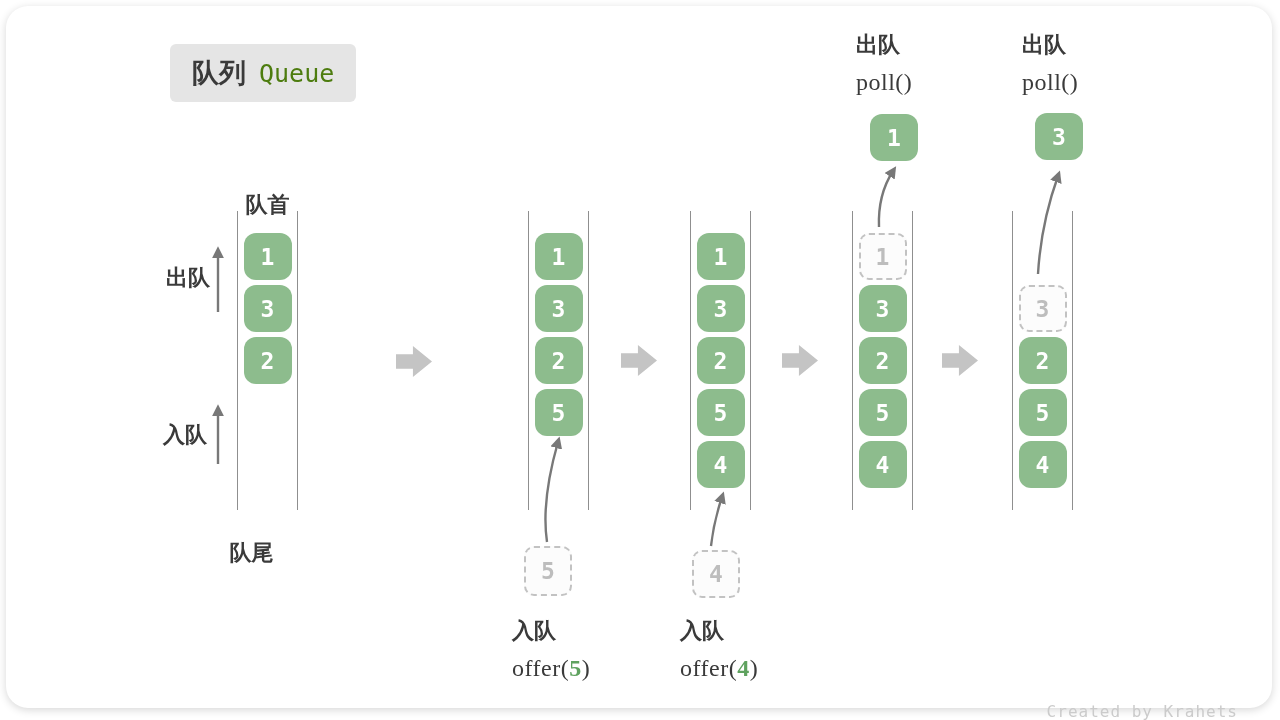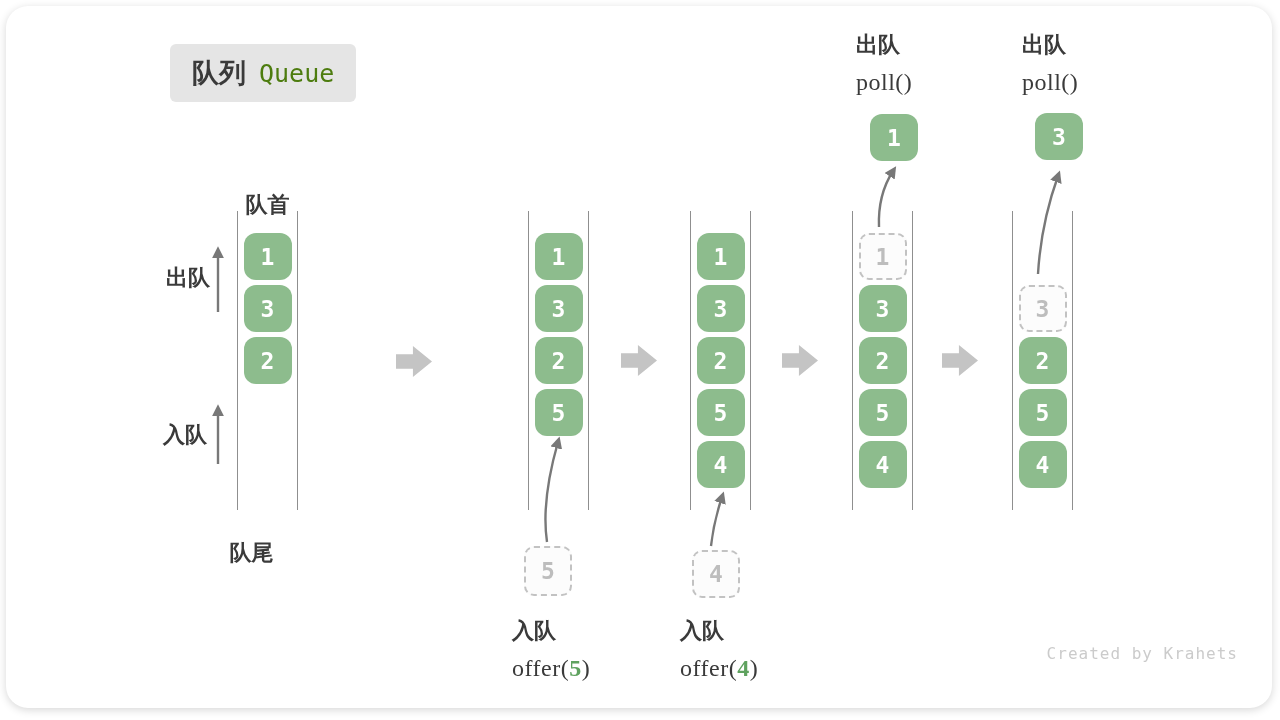--- a/index.html
+++ b/index.html
@@ -28,21 +28,21 @@
   
   .op-label{position:absolute;}
   .op-zh{font-size:22px;font-weight:bold;margin-bottom:9px;}
   .op-code{font-family:Liberation Serif, serif;font-size:24px;letter-spacing:0.5px;color:#3a3a3a;}
   .op-code .arg{color:#5fa25f;font-weight:bold;}
   
   .block-arrow{position:absolute;width:36px;height:31px;background:#c4c4c4;
         clip-path:polygon(0 27%,47% 27%,47% 0,100% 50%,47% 100%,47% 73%,0 73%);}
   
   .overlay{position:absolute;left:0;top:0;pointer-events:none;}
-  .watermark{position:absolute;right:42px;top:644px;font-family:"DejaVu Sans Mono",monospace;
+  .watermark{position:absolute;right:42px;top:702px;font-family:"DejaVu Sans Mono",monospace;
         font-size:16px;color:#cbcbcb;letter-spacing:1px;}
 </style>
 </head>
 <body>
 
 <div class="stage">
   <div class="card"></div>
 
   <div class="title-badge">
     <span class="title-zh">队列</span>

